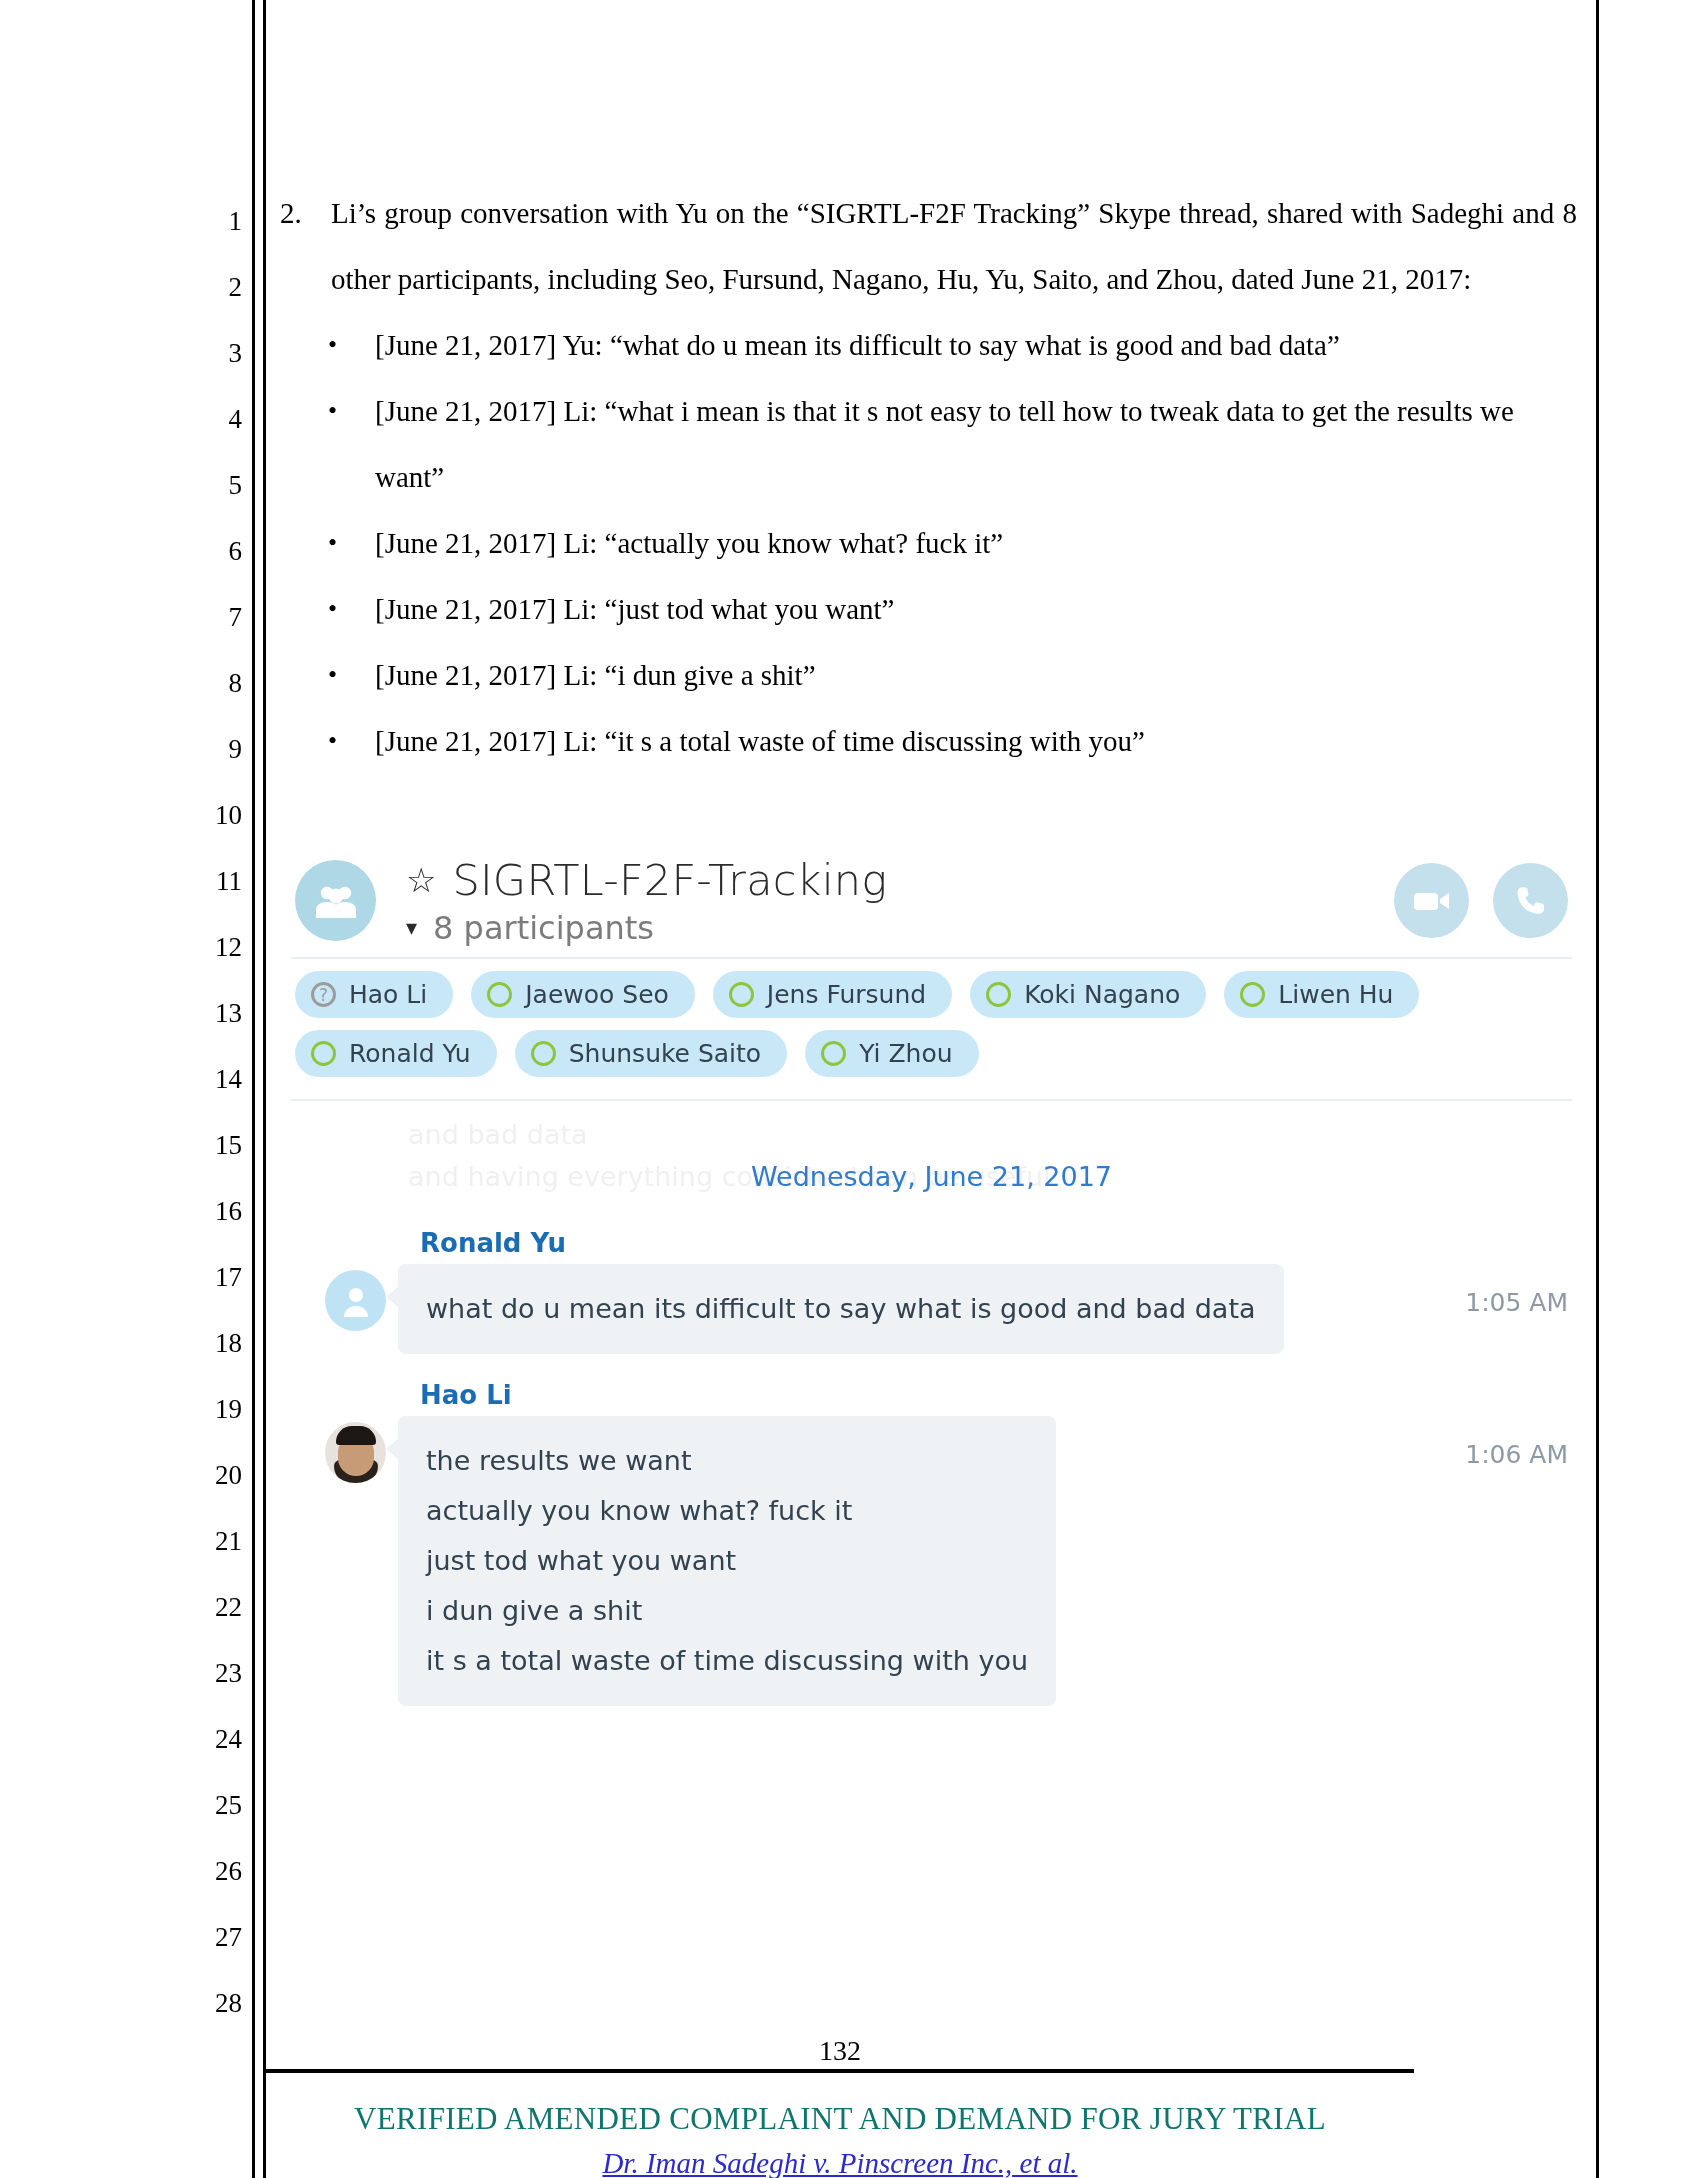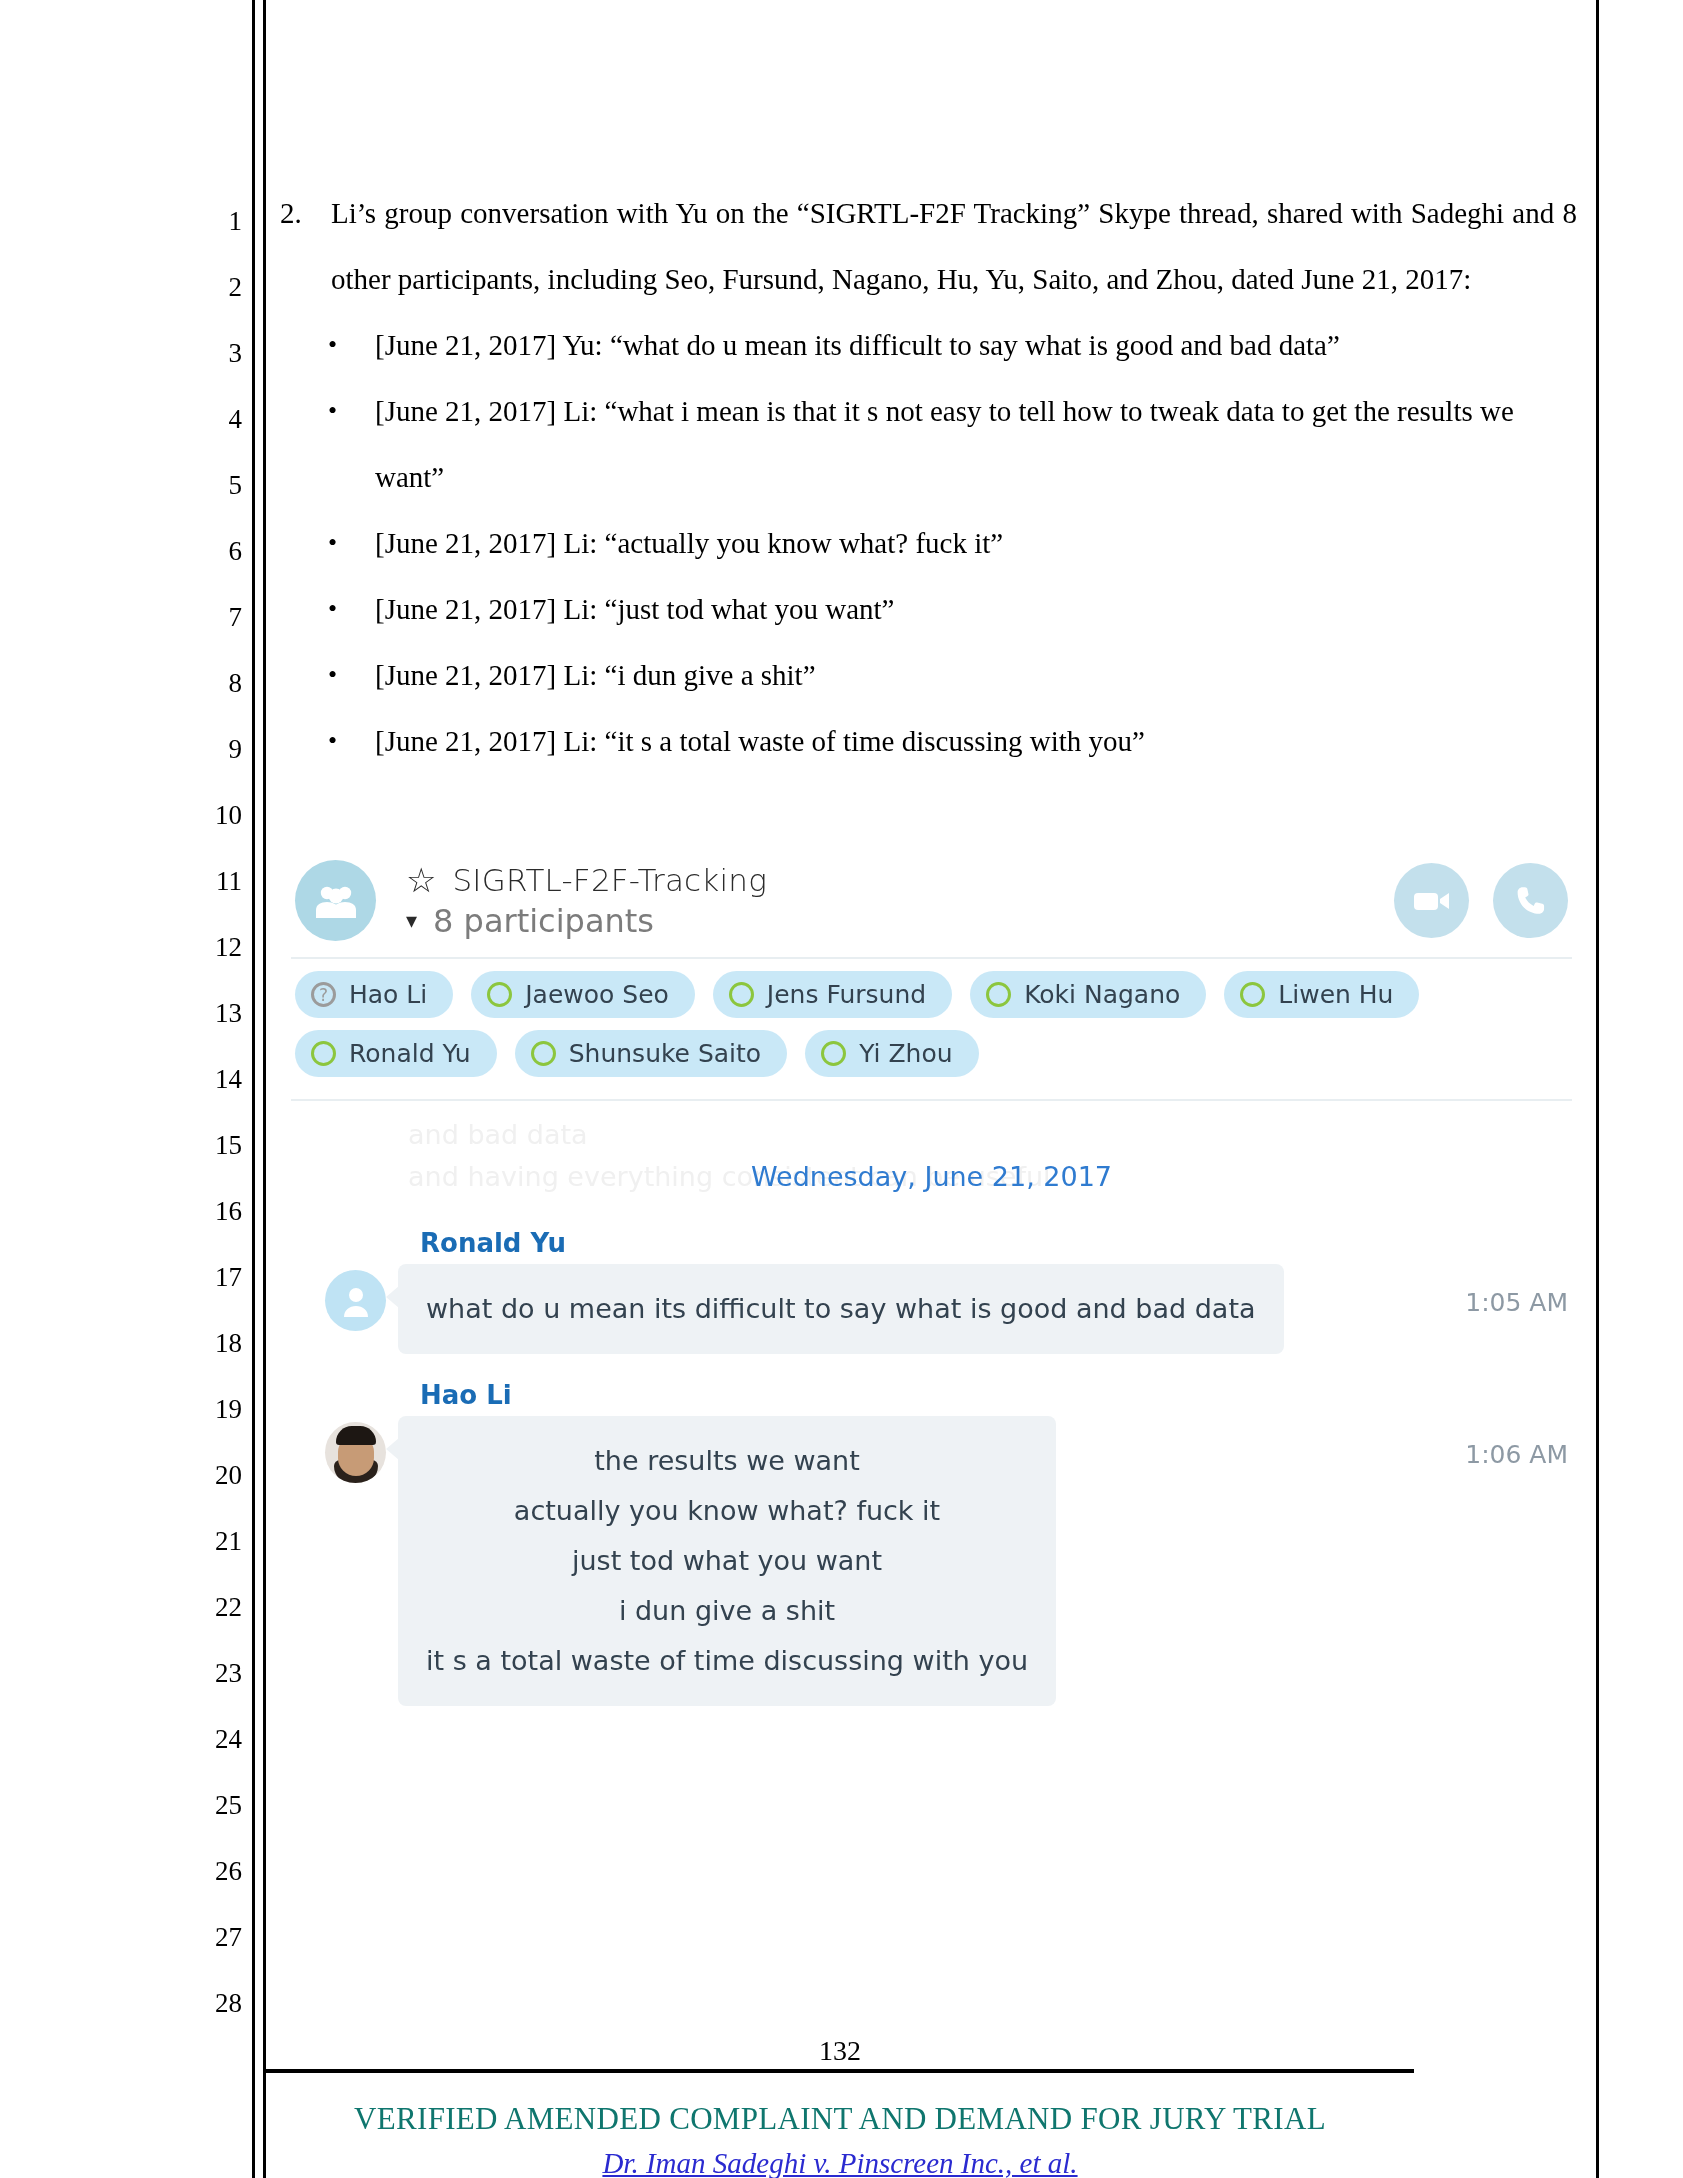--- a/index.html
+++ b/index.html
@@ -117,21 +117,21 @@
     flex: 1;
     min-width: 0;
   }
   .hdr-title-row {
     display: flex;
     align-items: center;
     gap: 16px;
   }
   .star-icon { color: #2a2a2a; font-size: 34px; line-height: 1; }
   .hdr-title {
-    font-size: 31px;
+    font-size: 43px;
     color: #2b2b2b;
     font-weight: 300;
     letter-spacing: 0.2px;
     white-space: nowrap;
   }
   .hdr-sub-row {
     display: flex;
     align-items: center;
     gap: 16px;
     margin-top: 4px;
@@ -299,21 +299,20 @@
     left: -12px;
     top: 22px;
     border-top: 11px solid transparent;
     border-bottom: 11px solid transparent;
     border-right: 13px solid #eef2f5;
   }
   .msg-line {
     font-size: 27px;
     line-height: 50px;
     color: #33424f;
-    text-align: center;
   }
   .msg-time {
     font-size: 25px;
     color: #8d99a4;
     margin-left: auto;
     padding-left: 30px;
     padding-top: 24px;
     white-space: nowrap;
   }
 

